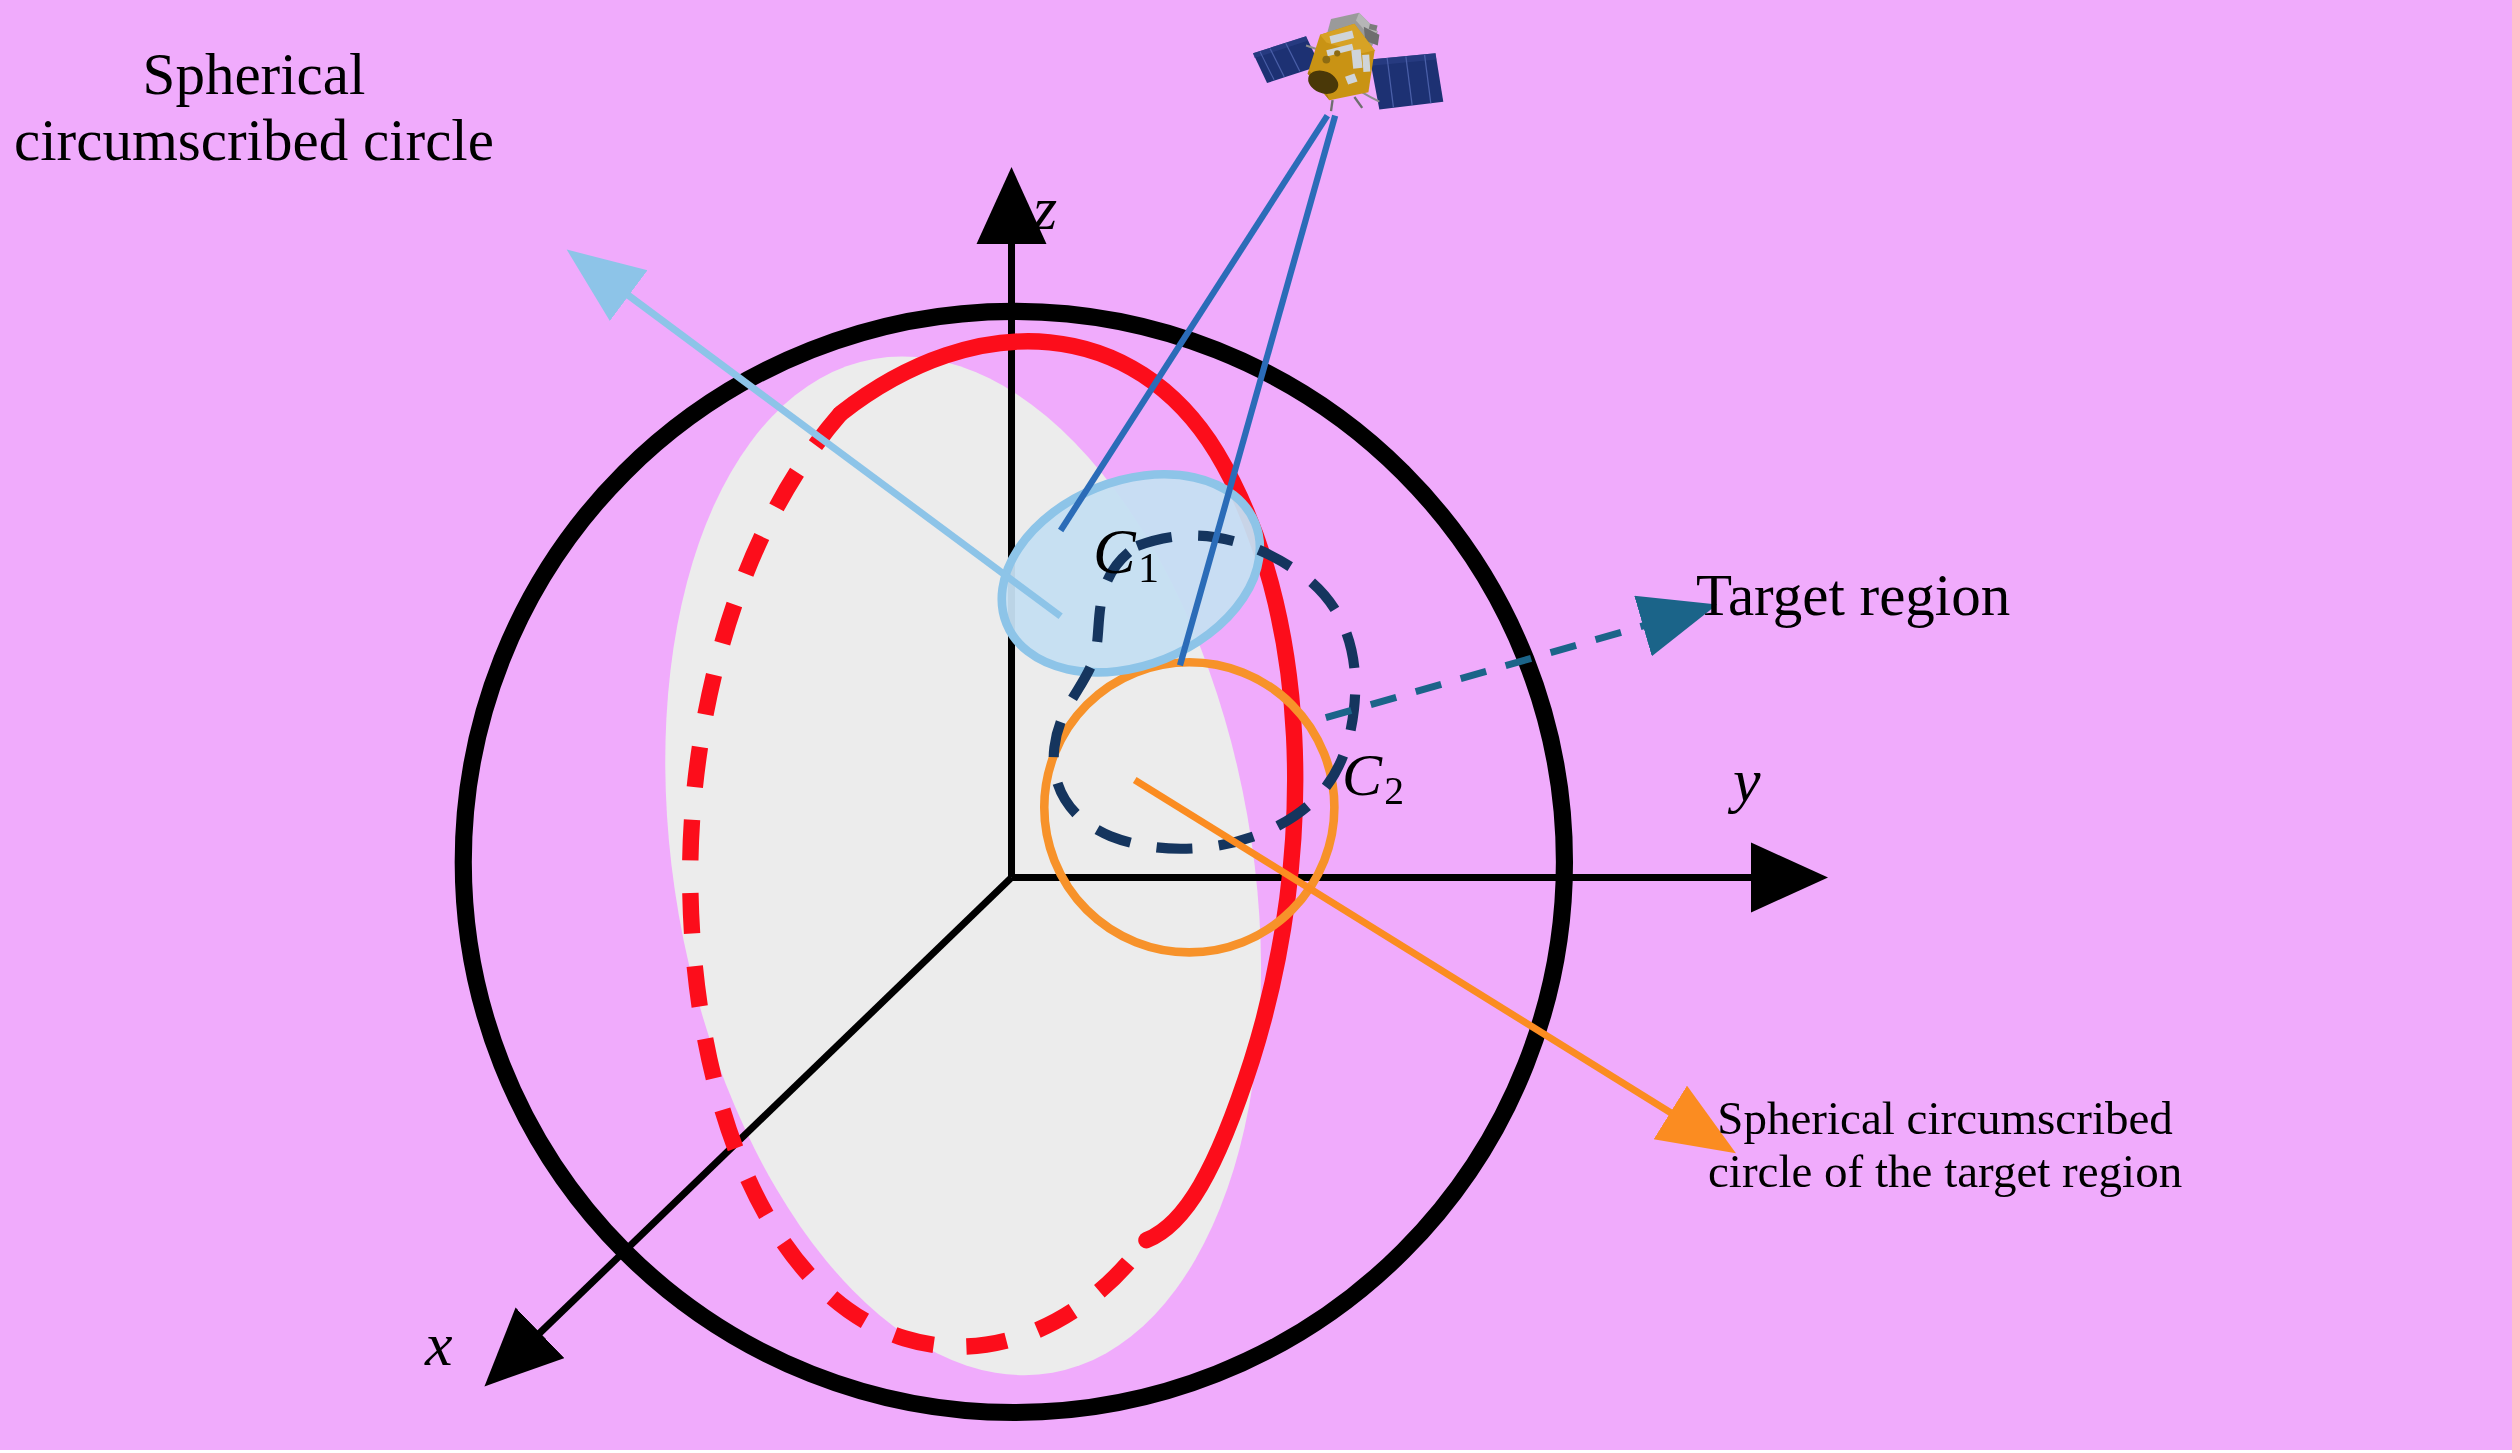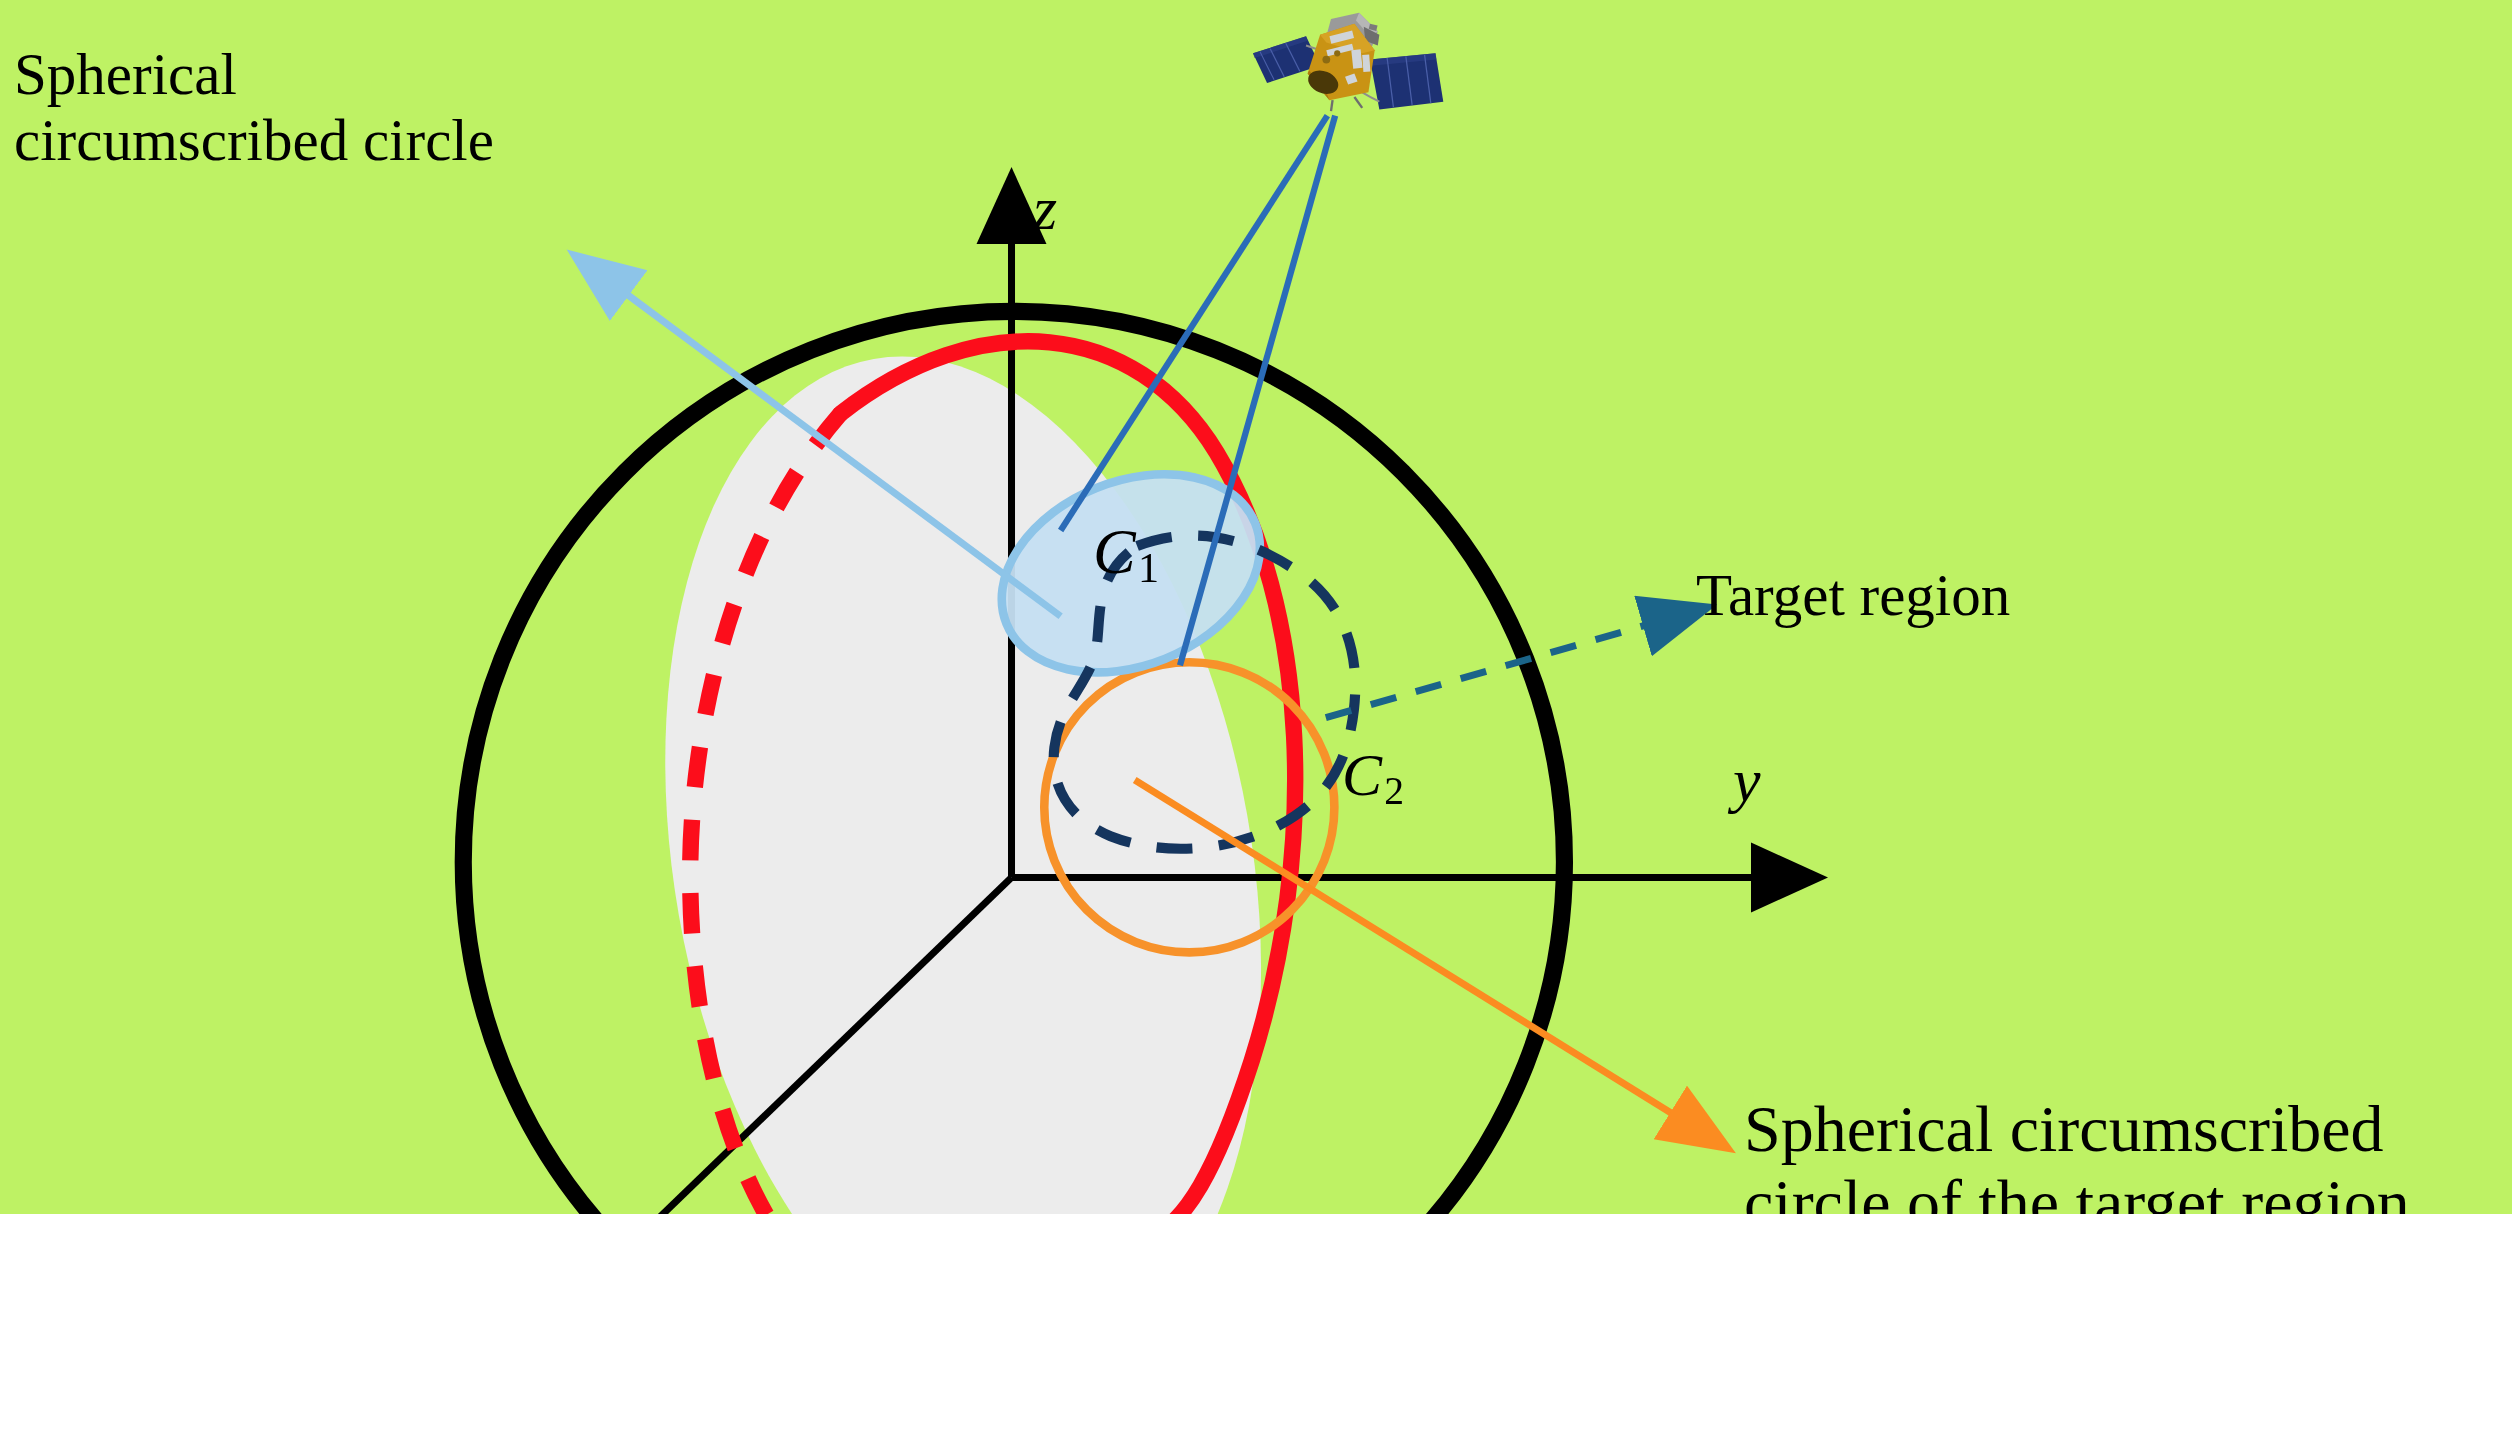--- a/index.html
+++ b/index.html
@@ -1,34 +1,35 @@
 <!DOCTYPE html>
 <html style="font-size:12.5px"><head>
 <meta charset="utf-8">
 <style>
   html,body{margin:0;padding:0;background:#ffffff;}
   #stage{
     position:relative;
-    width:2512px;height:1214px;
-    background:#bef264;
+    width:2512px;height:1450px;
+    background:#f0abfc;
     overflow:hidden;
     font-family:"Liberation Serif", serif;
+    text-align:center;
   }
   svg.layer{position:absolute;top:0;left:0;width:2512px;height:1454px;}
   .lbl{
     position:absolute;
     color:#000000;
     font-family:"Liberation Serif", serif;
     line-height:1.12;
     white-space:pre-line;
     user-select:none;
   }
   #lbl-sphere-circle{left:14px;top:41px;font-size:59px;}
   #lbl-target-region{left:1696px;top:562px;font-size:59px;}
-  #lbl-target-sphere-circle{left:1708px;top:1092px;font-size:66px;margin-left:36px;}
+  #lbl-target-sphere-circle{left:1708px;top:1092px;font-size:47px;}
   .math{
     position:absolute;
     font-family:"Liberation Serif", serif;
     font-style:italic;
     color:#000000;
     user-select:none;
   }
   #lbl-axis-z{left:1033px;top:173px;font-size:62px;}
   #lbl-axis-y{left:1733px;top:745px;font-size:62px;}
   #lbl-axis-x{left:425px;top:1309px;font-size:62px;}

